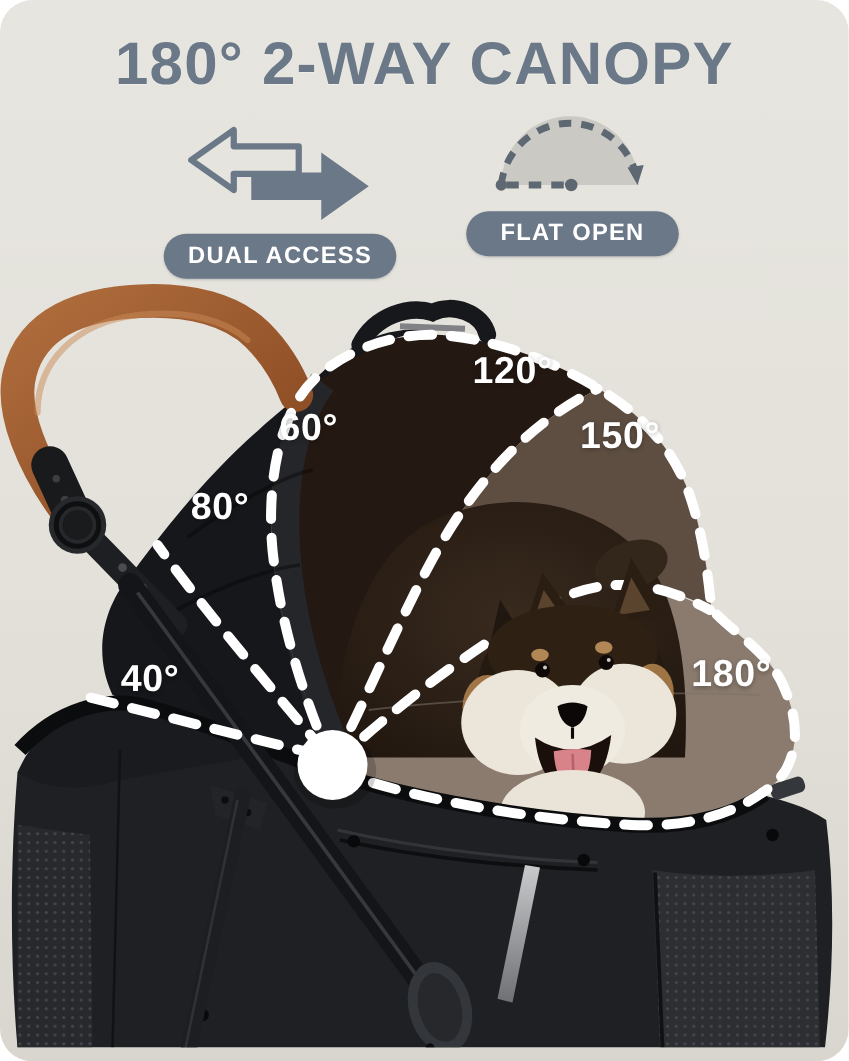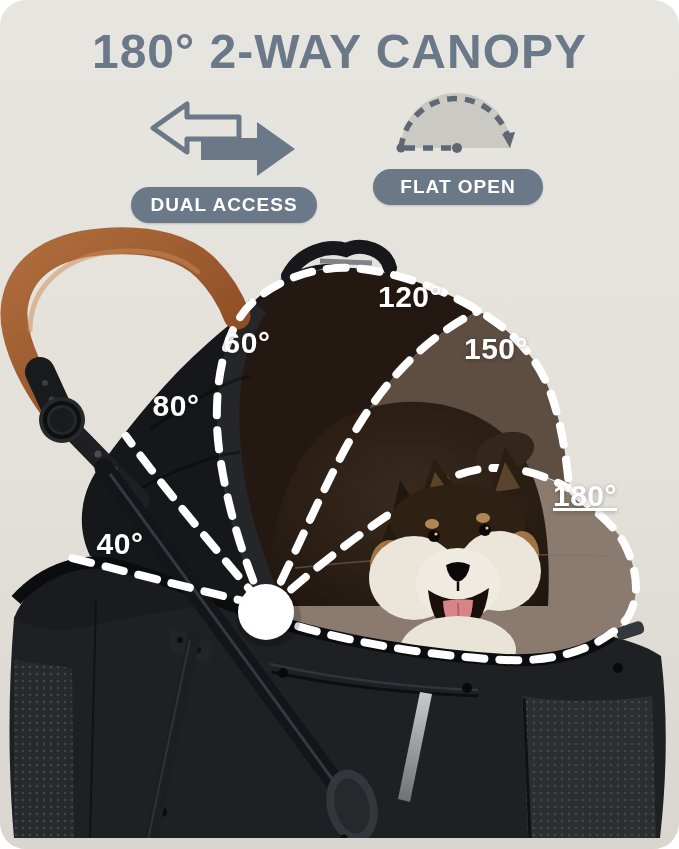--- a/index.html
+++ b/index.html
@@ -34,21 +34,21 @@
   .angle-label {
     position:absolute; transform:translate(-50%,-50%);
     color:#ffffff; font-size:30px; font-weight:800; letter-spacing:0.5px;
     text-shadow:0 1px 4px rgba(0,0,0,.30); white-space:nowrap;
   }
   .al-30  { left:120px; top:544px; }
   .al-60  { left:176px; top:406px; }
   .al-90  { left:247px; top:343px; }
   .al-120 { left:410px; top:297px; }
   .al-150 { left:496px; top:349px; }
-  .al-180 { left:585px; top:496px;text-decoration:underline; }
+  .al-180 { left:585px; top:540px; }
 </style>
 </head>
 <body>
 
 <div class="card">
 
   <div class="scene">
     <svg viewBox="0 0 679 849">
       <defs>
         <linearGradient id="handleGrad" x1="0" y1="0" x2="1" y2="1">

